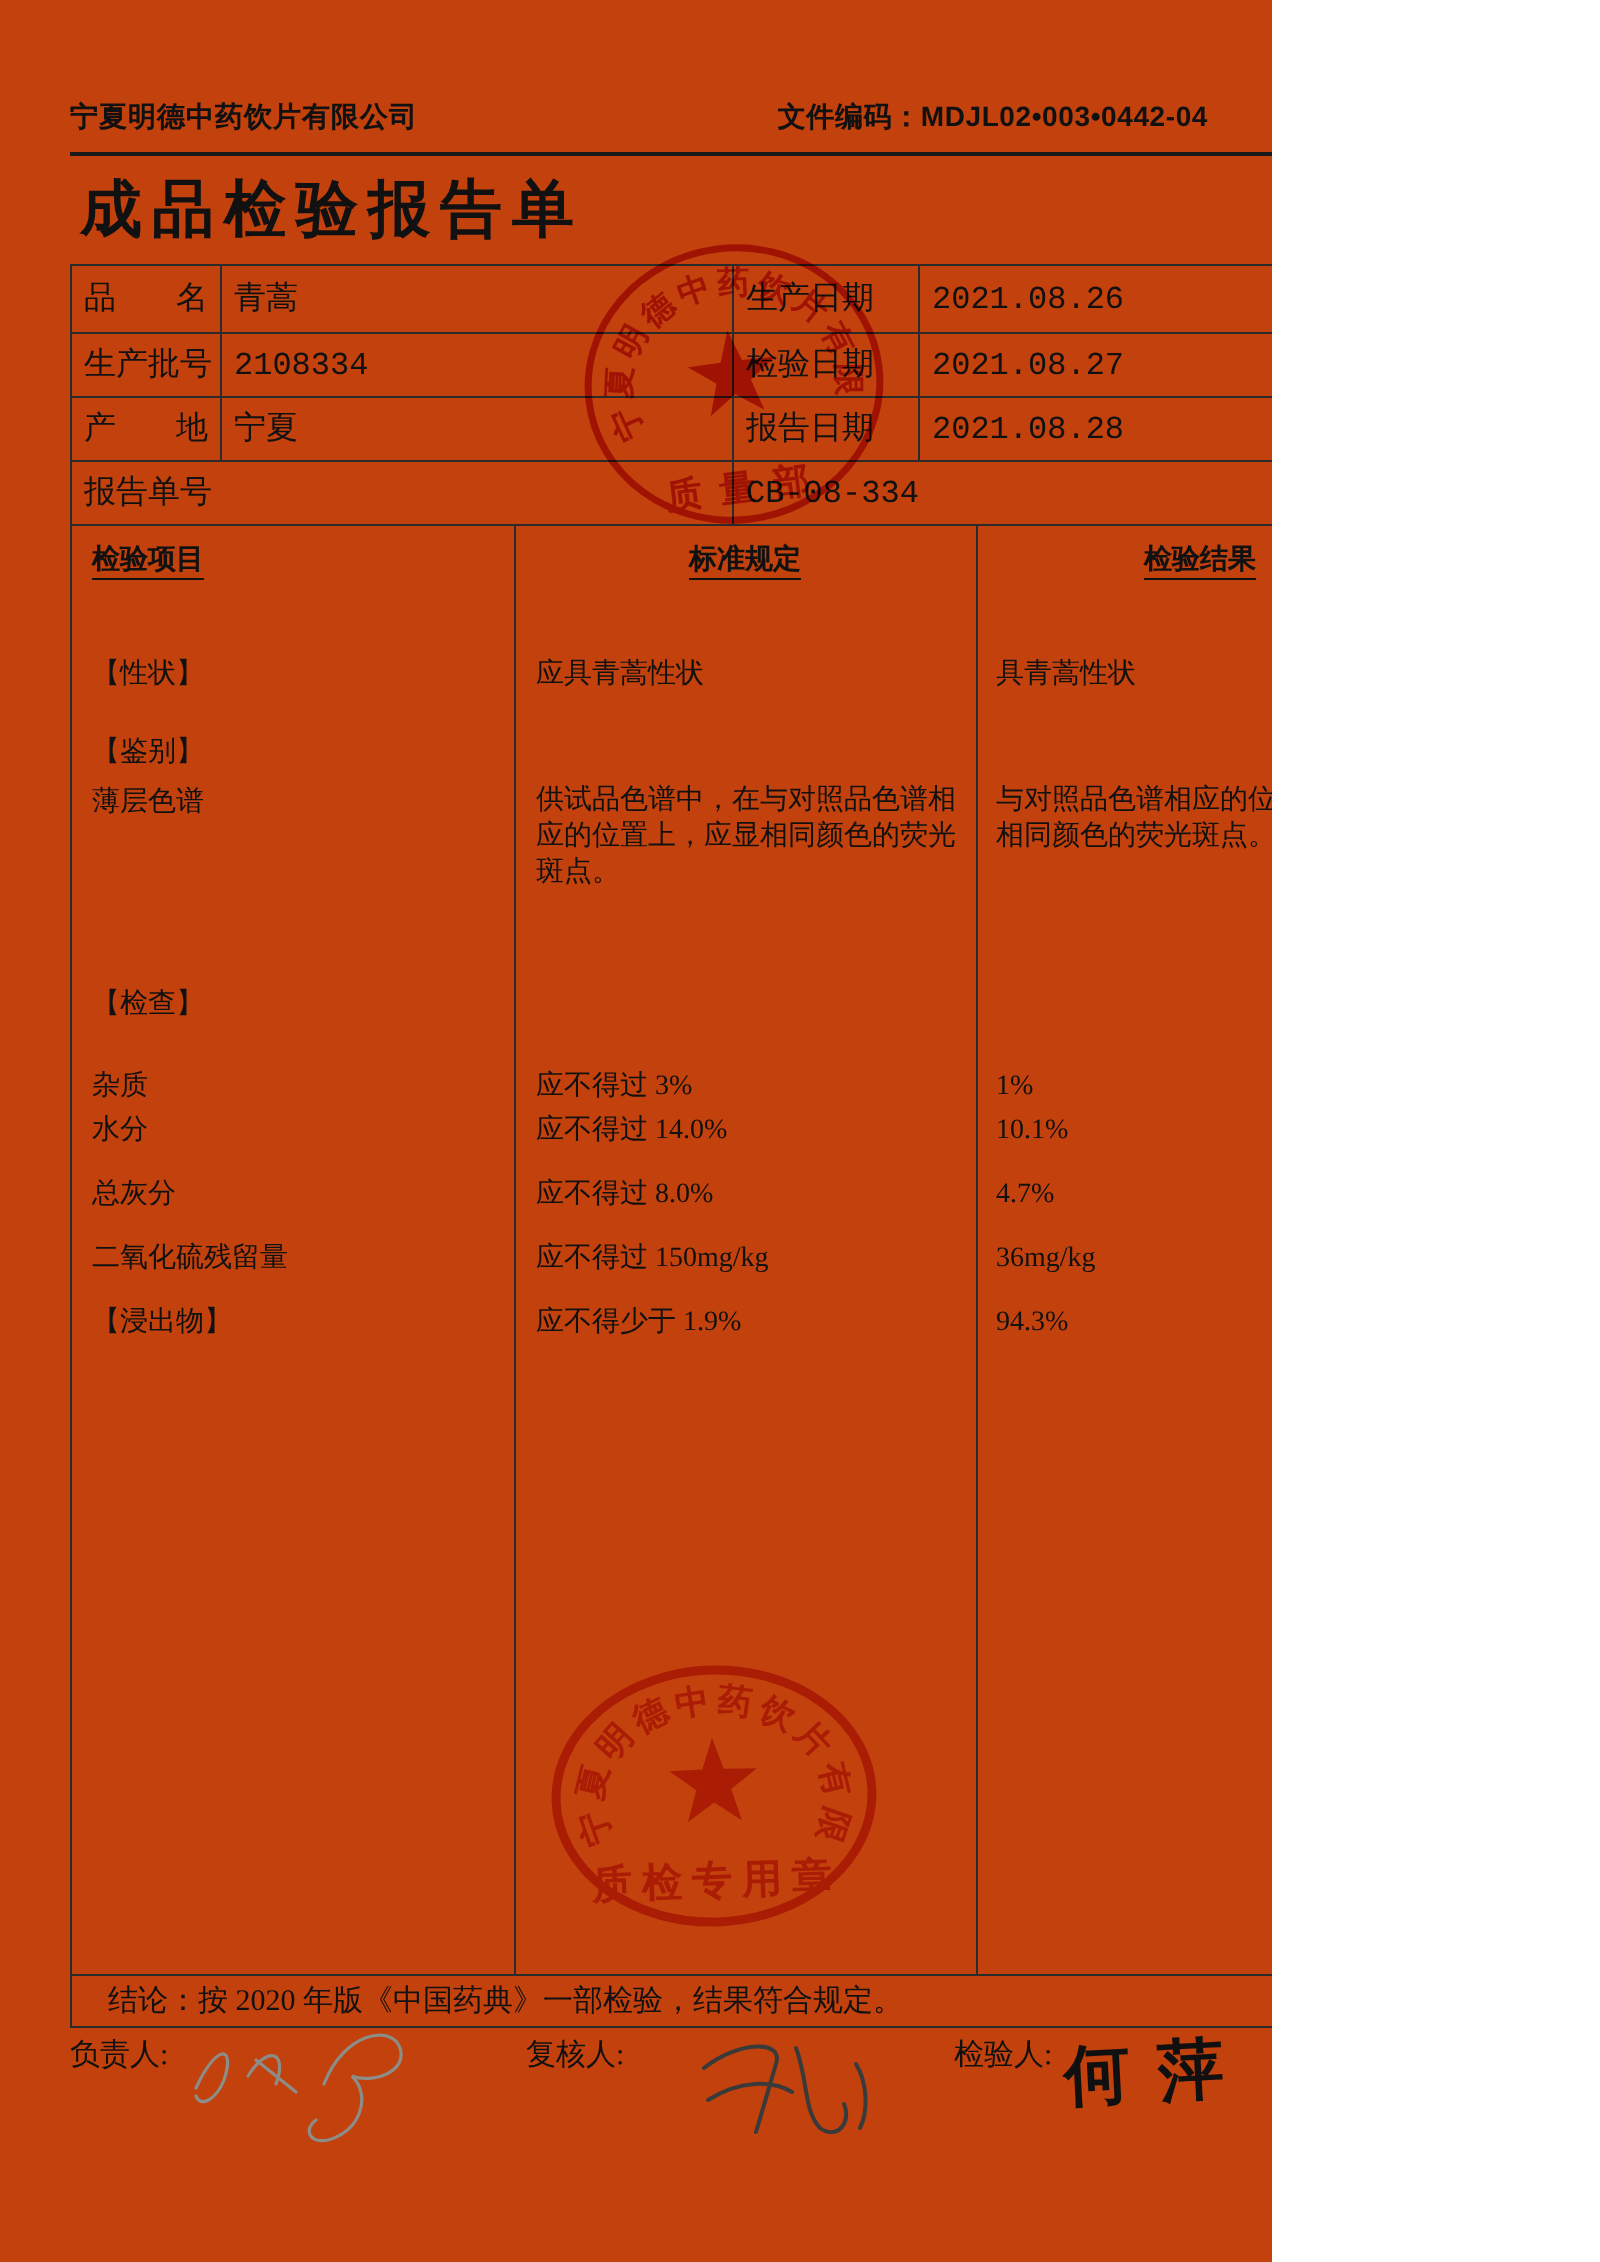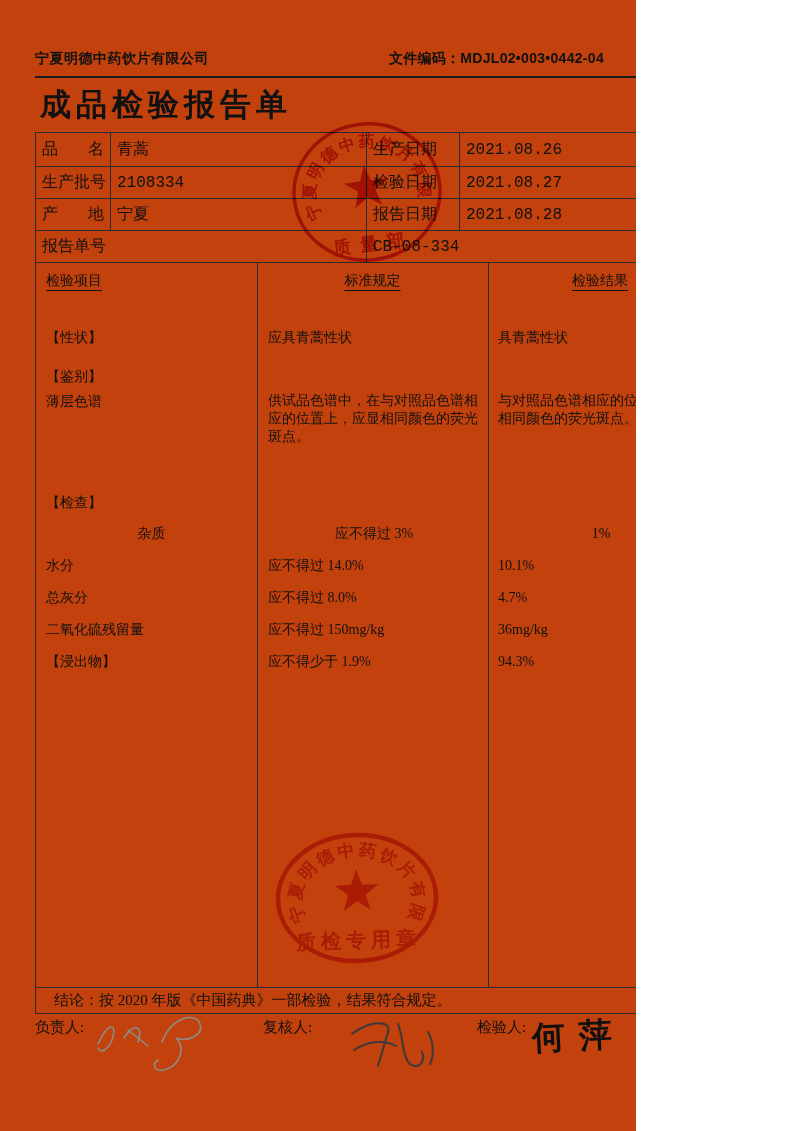--- a/index.html
+++ b/index.html
@@ -61,26 +61,26 @@
   .vline.v1{left:221px;}
   .vline.v2{left:452px;}
   .t2row{position:absolute;left:0;width:100%;display:flex;line-height:20px;}
   .t2c1{width:221px;box-sizing:border-box;padding-left:10px;}
   .t2c2{width:231px;box-sizing:border-box;padding-left:11px;padding-right:8px;}
   .t2c3{flex:1;box-sizing:border-box;padding-left:10px;padding-right:8px;}
   .t2head .t2c2,.t2head .t2c3{text-align:center;padding-left:0;padding-right:0;}
   .uline{text-decoration:underline;text-underline-offset:5px;text-decoration-thickness:1px;}
   .mline{line-height:18px;}
   
-  .r-head{top:9px;}
+  .r-head{top:9px;font-weight:bold;}
   .r-xingzhuang{top:66px;}
   .r-jianbie{top:105px;}
   .r-bocheng{top:130px;}
   .r-jiancha{top:231px;}
-  .r-zazhi{top:262px;text-align:center;}
+  .r-zazhi{top:272px;}
   .r-shuifen{top:294px;}
   .r-huifen{top:326px;}
   .r-eryanghua{top:358px;}
   .r-jinchuwu{top:390px;}
   
   .conclusion-row{
     position:absolute;left:35px;top:987px;width:678px;height:27px;
     border:1.5px solid #2b2b2b;box-sizing:border-box;
     display:flex;align-items:center;
     font-size:15px;padding-left:18px;

